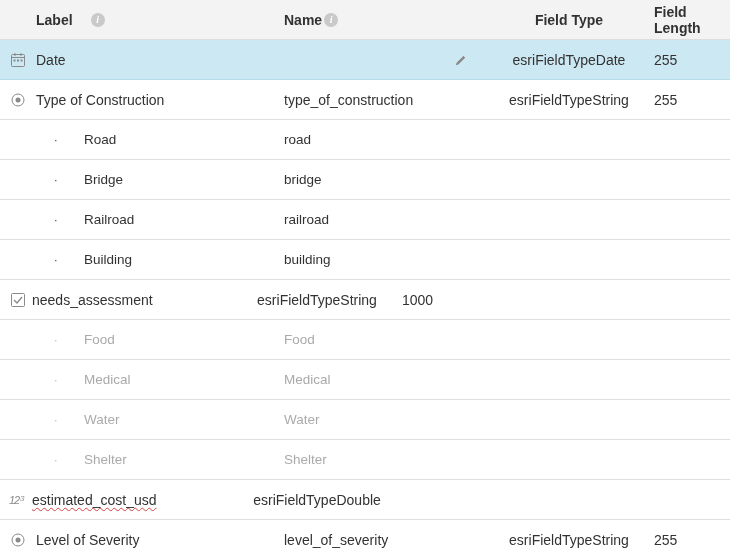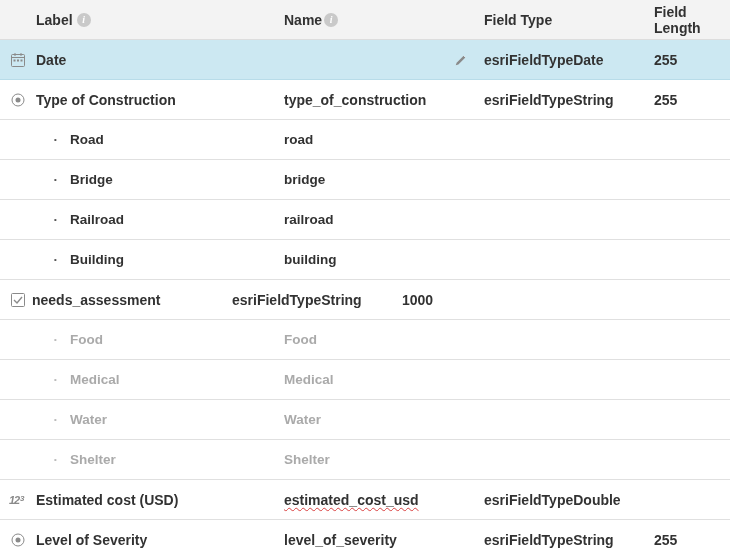--- a/index.html
+++ b/index.html
@@ -10,21 +10,20 @@
     background: #fff;
     width: 730px;
   }
   .table { width: 100%; }
   .row {
     display: flex;
     align-items: center;
     border-bottom: 1px solid #e0e0e0;
     min-height: 40px;
     padding: 0 4px;
-    font-weight: bold;
   }
   .row.header {
     background: #f3f3f3;
     font-weight: 600;
     font-size: 14px;
     border-bottom: 1px solid #ddd;
   }
   .row.selected {
     background: #cce8f2;
     border-bottom: 1px solid #b8dce9;
@@ -39,31 +38,32 @@
     width: 28px;
     display: flex;
     justify-content: center;
     align-items: center;
     color: #888;
   }
   .col-label {
     flex: 0 0 252px;
     display: flex;
     align-items: center;
-    gap: 2px;
+    gap: 16px;
     padding-left: 4px;
   }
   .col-name {
     flex: 0 0 200px;
     display: flex;
     align-items: center;
     gap: 0;
   }
   .col-type {
     flex: 0 0 170px;
+    text-align: center;
   }
   .col-len {
     flex: 1;
     padding-right: 8px;
   }
   .info-dot {
     display: inline-flex;
     width: 14px; height: 14px;
     border-radius: 50%;
     background: #c9c9c9;
@@ -289,23 +289,20 @@
         <div class="col-len"></div>
       </div>
       <div class="row">
         <div class="col-icon">
           <svg width="18" height="16" viewBox="0 0 18 16">
       <text x="0" y="12" font-size="11" fill="#8a8a8a" font-family="Arial" font-style="italic">1</text>
       <text x="5" y="12" font-size="11" fill="#8a8a8a" font-family="Arial" font-style="italic">2</text>
       <text x="11" y="9" font-size="8" fill="#8a8a8a" font-family="Arial" font-style="italic">3</text>
     </svg>
         </div>
-        <div class="col-label">
-          <span>Estimated cost (USD)</span>
-        </div>
         <div class="col-name">
           <span class="col-name-inner squiggle">estimated_cost_usd</span>
         </div>
         <div class="col-type"><span>esriFieldTypeDouble</span></div>
         <div class="col-len"><span></span></div>
       </div>
       <div class="row">
         <div class="col-icon">
           <svg width="16" height="16" viewBox="0 0 16 16">
       <circle cx="8" cy="8" r="6" fill="none" stroke="#8a8a8a"></circle>

